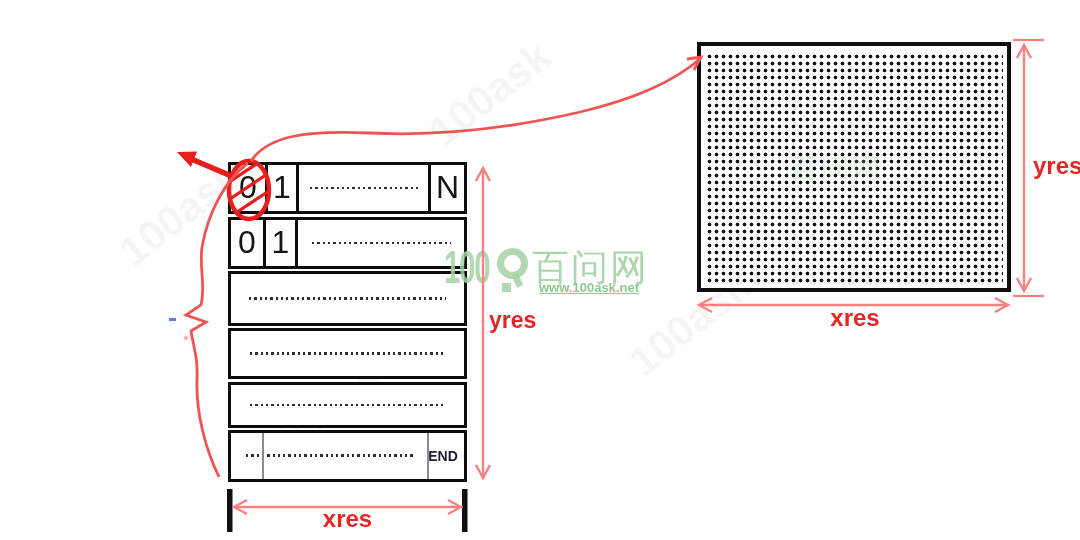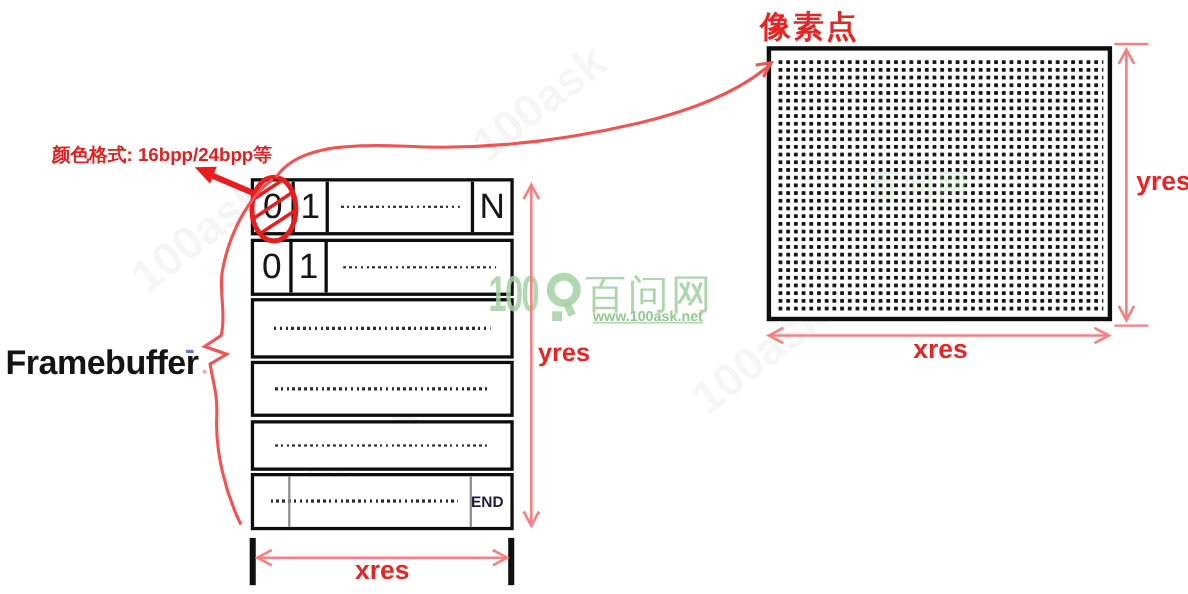--- a/index.html
+++ b/index.html
@@ -69,22 +69,20 @@
 <body>
 
 <div id="canvas">
 
   <span class="ghost" style="left:110px;top:190px;">100ask</span>
   <span class="ghost" style="left:420px;top:70px;">100ask</span>
   <span class="ghost" style="left:620px;top:300px;">100ask</span>
   <span class="ghost" style="left:250px;top:390px;">100ask</span>
   <span class="ghost" style="left:870px;top:150px;">100ask</span>
 
-  <div class="abs fb-label">Framebuffer</div>
-  <div class="abs annot">颜色格式: 16bpp/24bpp等</div>
 
   <div id="fbgrid">
 
     <div class="fbrow" style="top:0;height:52px;">
       <div class="fc bdr" style="width:37px;">
           <span class="num">0</span>
         </div>
       <div class="fc bdr" style="width:31px;">
           <span class="num">1</span>
         </div>
@@ -130,21 +128,20 @@
         <span class="thin" style="left:31px;"></span>
         <span class="thin" style="left:196px;"></span>
         <span class="endtxt">END</span>
       </div>
     </div>
   </div>
 
   <div class="abs redlab fb-yres">yres</div>
   <div class="abs redlab fb-xres">xres</div>
 
-  <div class="abs px-label">像素点</div>
   <div id="lcdbox">
     <div id="lcddots"></div>
   </div>
   <div class="abs lcd-faint-wm">百问网</div>
   <div class="abs redlab lcd-yres">yres</div>
   <div class="abs redlab lcd-xres">xres</div>
 
   <span class="abs wm wm-100">100</span>
   <span class="abs wm wm-glass">
     <i class="wm-ring"></i>

